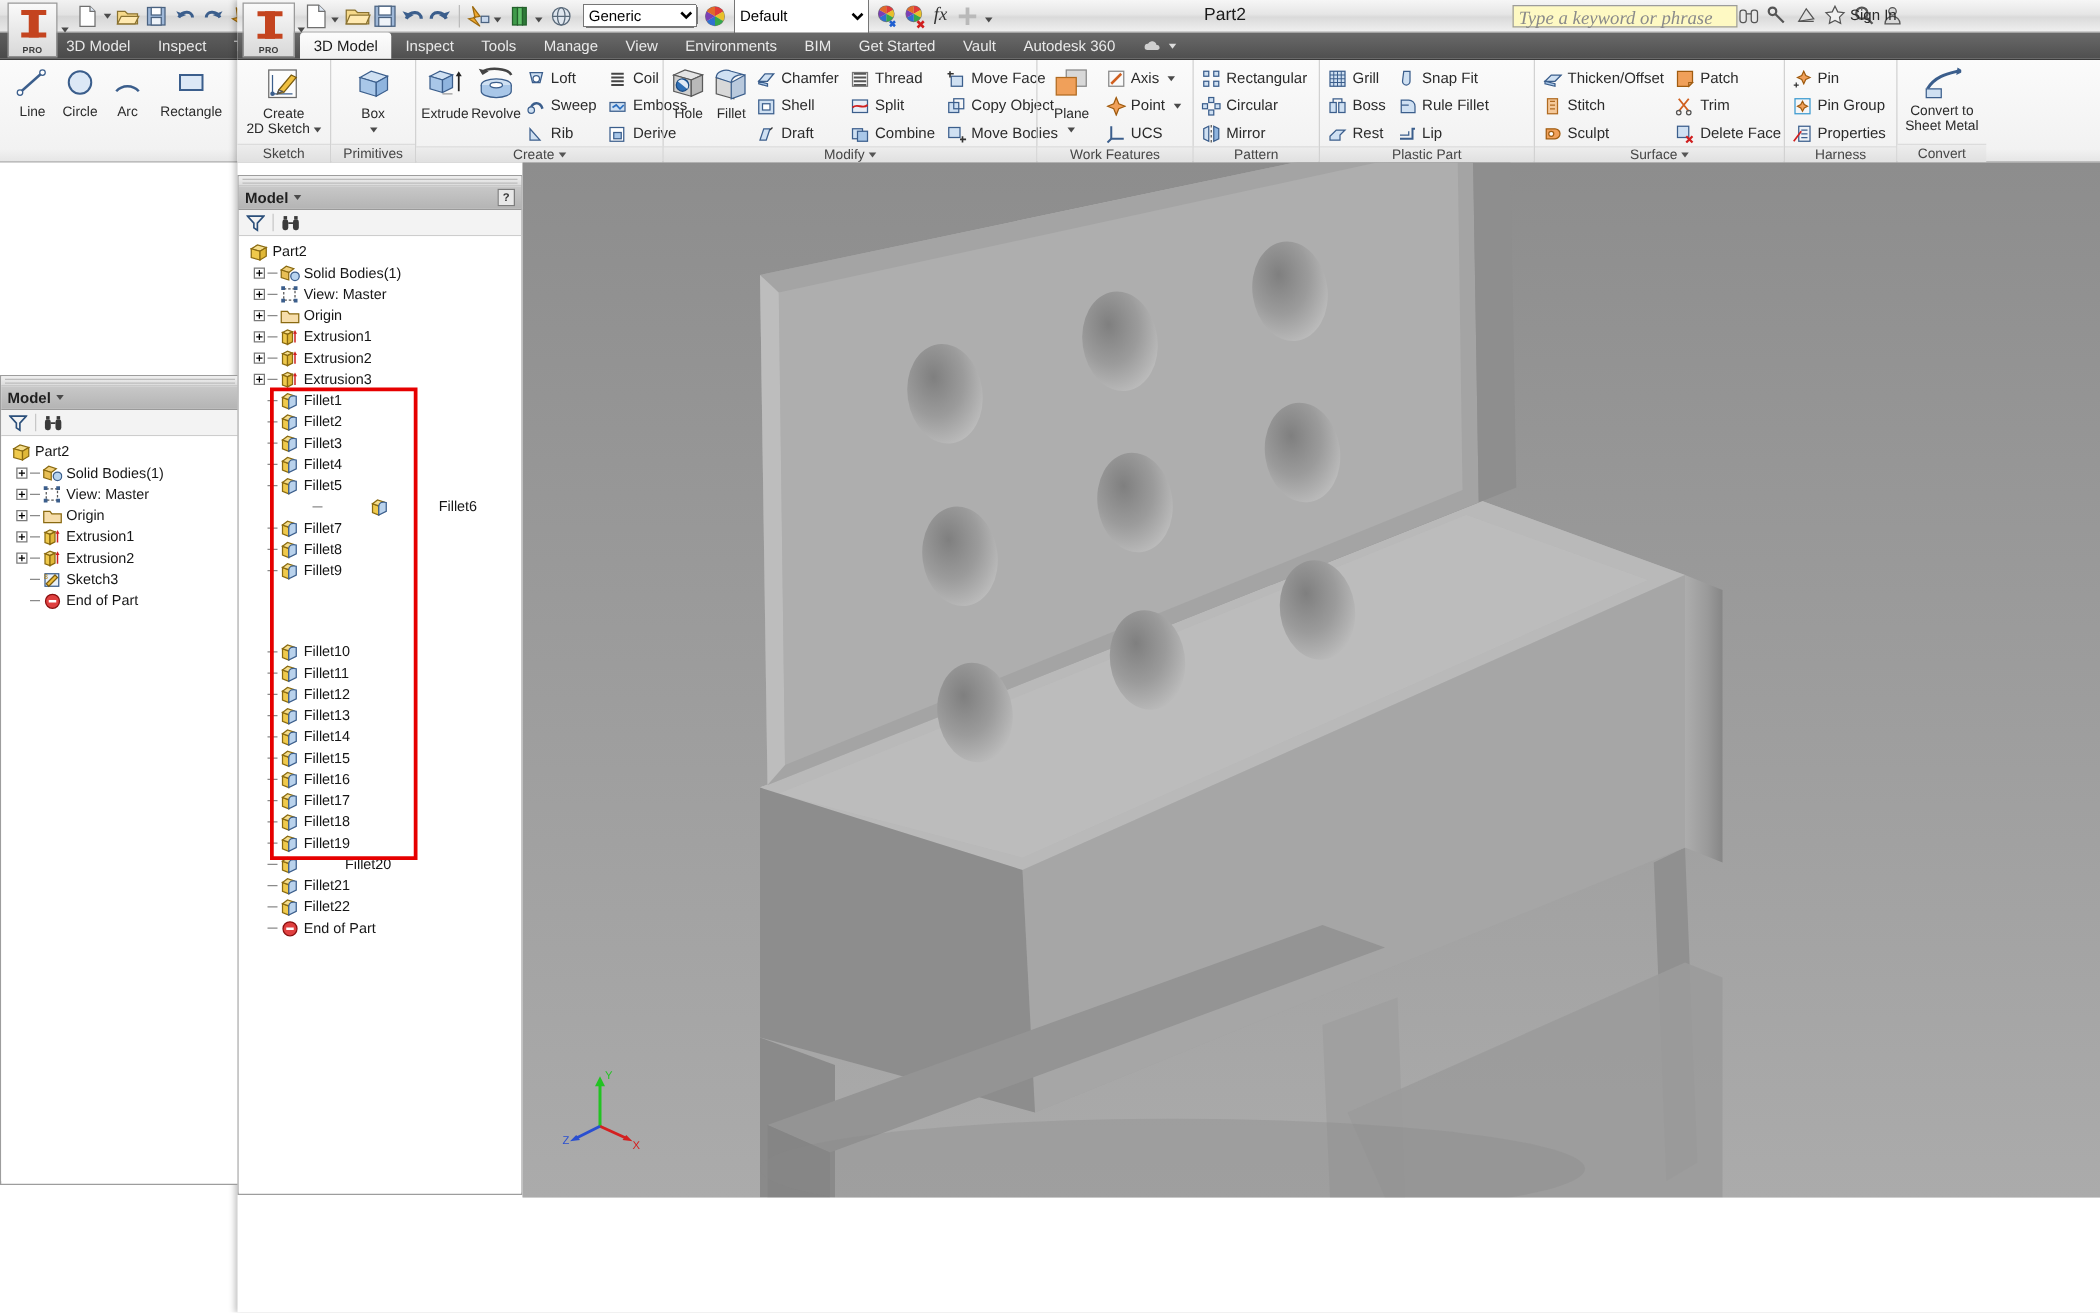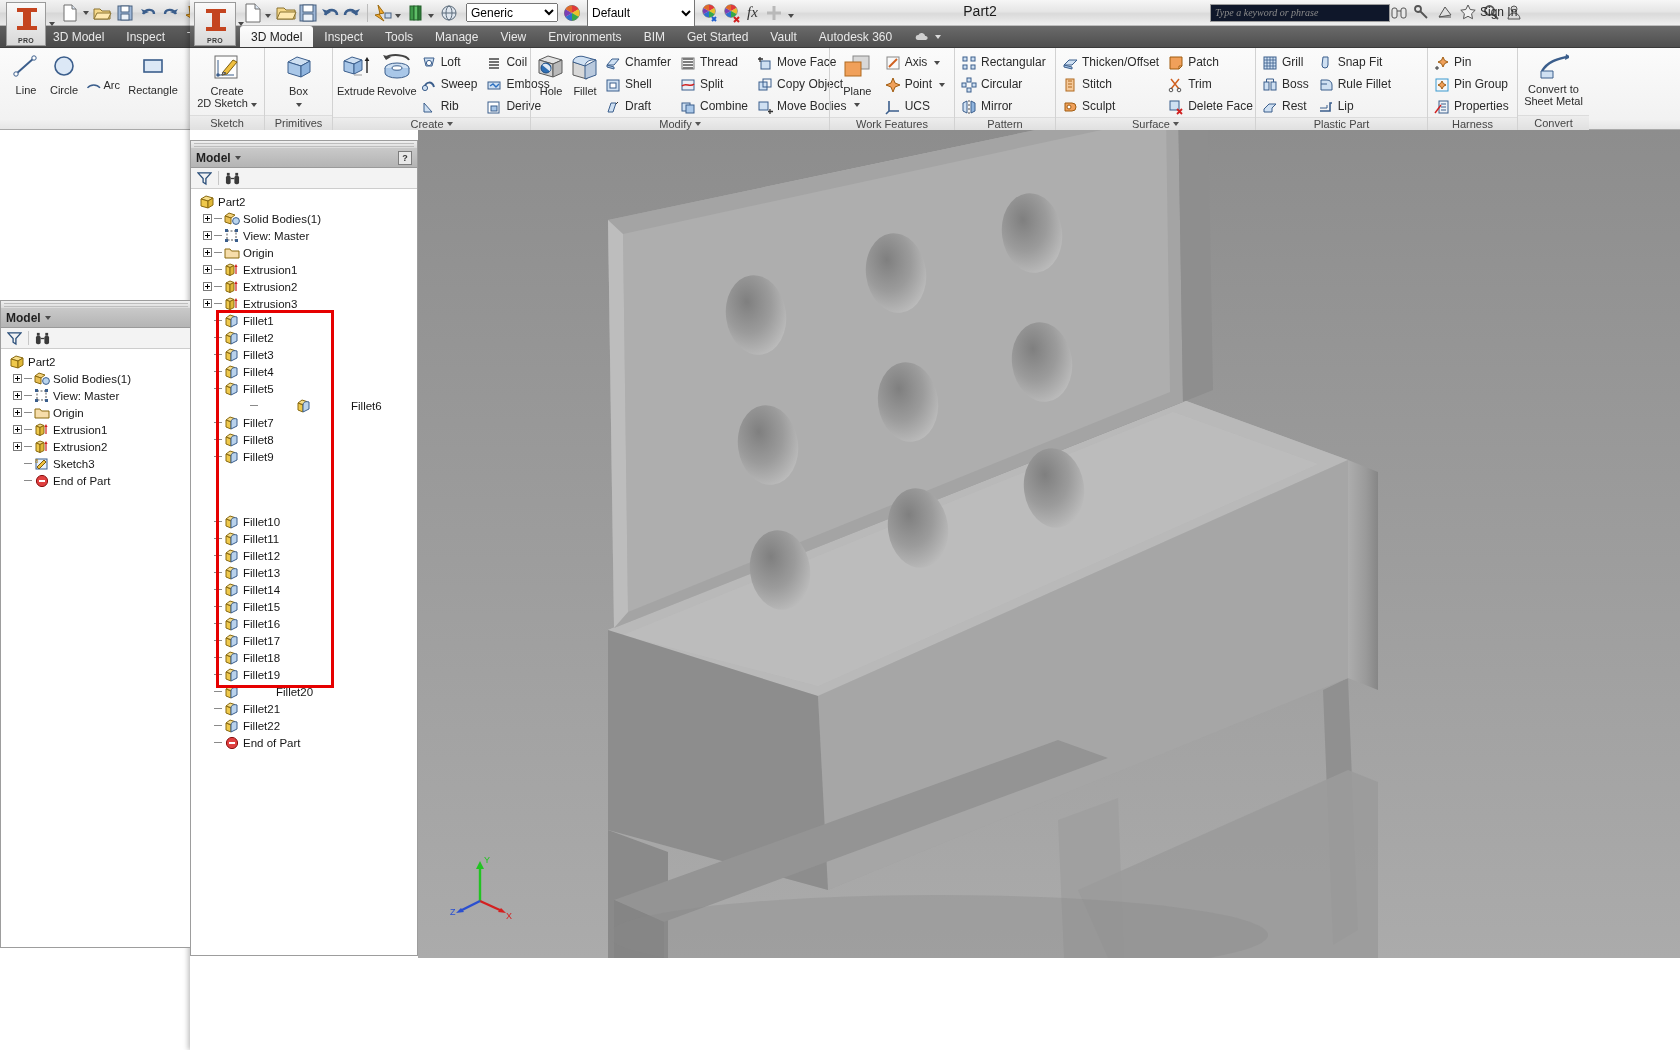--- a/index.html
+++ b/index.html
@@ -72,22 +72,22 @@
 
   
   .doctitle {
     position: absolute; top: 3px; left: 560px; width: 460px;
     text-align: center; font-size: 14px; color: #1a1a1a;
   }
 
   
   .searchbox {
     position: absolute; top: 4px; left: 1020px; width: 180px; height: 18px;
-    background: #0f172a; border: 1px solid #9c9c9c;
-    font-size: 10px; color: #8a8a8a; font-style: italic;
+    background: #fef9c3; border: 1px solid #9c9c9c;
+    font-size: 15px; color: #8a8a8a; font-style: italic;
     padding: 2px 4px; font-family: "Liberation Serif", serif;
   }
   .helpicons { position: absolute; top: 3px; left: 1200px; display: flex; gap: 5px; align-items:center; }
   .signin {
     position: absolute; top: 5px; left: 1290px; font-size: 12px; color: #2a2a2a;
   }
 
   
   .tabrow {
     position: absolute; left: 0; top: 26px; width: 1490px; height: 22px;
@@ -260,21 +260,21 @@
             <circle cx="22" cy="6" r="2.2" fill="#fff" stroke="#3b5e8c"></circle>
           </svg>
       <div style="font-size:11px;color:#2b2b2b;margin-top:4px;">Line</div>
     </div>
     <div class="abs" style="left:42px;top:0;width:44px;height:66px;display:flex;flex-direction:column;align-items:center;padding-top:4px;">
       <svg width="28" height="28" viewBox="0 0 28 28">
             <circle cx="14" cy="14" r="9" fill="#dce8f6" stroke="#3b5e8c" stroke-width="1.6"></circle>
           </svg>
       <div style="font-size:11px;color:#2b2b2b;margin-top:4px;">Circle</div>
     </div>
-    <div class="abs" style="left:84px;top:0;width:36px;height:66px;display:flex;flex-direction:row;align-items:center;padding-top:4px;">
+    <div class="abs" style="left:84px;top:0;width:36px;height:66px;display:flex;flex-direction:column;align-items:center;padding-top:4px;">
       <svg width="28" height="28" viewBox="0 0 28 28">
             <path d="M5 21a12 12 0 0 1 18 0" stroke="#3b5e8c" stroke-width="2" fill="none"></path>
           </svg>
       <div style="font-size:11px;color:#2b2b2b;margin-top:4px;">Arc</div>
     </div>
     <div class="abs" style="left:116px;top:0;width:74px;height:66px;display:flex;flex-direction:column;align-items:center;padding-top:4px;">
       <svg width="28" height="28" viewBox="0 0 28 28">
             <rect x="5" y="8" width="18" height="12" fill="#dce8f6" stroke="#3b5e8c" stroke-width="1.6"></rect>
           </svg>
       <div style="font-size:11px;color:#2b2b2b;margin-top:4px;">Rectangle</div>
@@ -718,20 +718,71 @@
                   <path d="M10 2v12l4-2V4z" fill="#8fb4de" stroke="#3b5e8c"></path>
                   <path d="M8 1v14" stroke="#555" stroke-dasharray="2 2"></path>
                 </svg>
             <span class="lbl">Mirror</span>
           </div>
         </div>
       </div>
       <div class="panel-title">Pattern</div>
     </div>
 
+    <div class="panel" style="width:172px">
+      <div class="panel-body">
+        <div class="smallcol">
+          <div class="smbtn">
+            <svg class="ic" viewBox="0 0 16 16">
+                  <rect x="2" y="2" width="12" height="12" fill="#cfe0f2" stroke="#3b5e8c"></rect>
+                  <path d="M5 2v12M8 2v12M11 2v12M2 5h12M2 8h12M2 11h12" stroke="#3b5e8c" stroke-width=".8"></path>
+                </svg>
+            <span class="lbl">Grill</span>
+          </div>
+          <div class="smbtn">
+            <svg class="ic" viewBox="0 0 16 16">
+                  <rect x="2" y="5" width="5" height="8" fill="#cfe0f2" stroke="#3b5e8c"></rect>
+                  <rect x="9" y="5" width="5" height="8" fill="#cfe0f2" stroke="#3b5e8c"></rect>
+                  <path d="M4.5 5V2h7v3" stroke="#3b5e8c" fill="none"></path>
+                </svg>
+            <span class="lbl">Boss</span>
+          </div>
+          <div class="smbtn">
+            <svg class="ic" viewBox="0 0 16 16">
+                  <path d="M2 10l5-5h7l-4 4v4H2z" fill="#cfe0f2" stroke="#3b5e8c"></path>
+                </svg>
+            <span class="lbl">Rest</span>
+          </div>
+        </div>
+        <div class="smallcol">
+          <div class="smbtn">
+            <svg class="ic" viewBox="0 0 16 16">
+                  <path d="M5 2h5v8a3 3 0 0 1-6 0z" fill="#cfe0f2" stroke="#3b5e8c"></path>
+                </svg>
+            <span class="lbl">Snap Fit</span>
+          </div>
+          <div class="smbtn">
+            <svg class="ic" viewBox="0 0 16 16">
+                  <path d="M3 3h6a5 5 0 0 1 5 5v5H3z" fill="#cfe0f2" stroke="#3b5e8c"></path>
+                  <path d="M3 7h6" stroke="#3b5e8c"></path>
+                </svg>
+            <span class="lbl">Rule Fillet</span>
+          </div>
+          <div class="smbtn">
+            <svg class="ic" viewBox="0 0 16 16">
+                  <path d="M2 12h10V4h2" stroke="#3b5e8c" stroke-width="1.6" fill="none"></path>
+                  <path d="M2 9h7V6" stroke="#3b5e8c" fill="none"></path>
+                </svg>
+            <span class="lbl">Lip</span>
+          </div>
+        </div>
+      </div>
+      <div class="panel-title">Plastic Part</div>
+    </div>
+
     <div class="panel" style="width:200px">
       <div class="panel-body">
         <div class="smallcol">
           <div class="smbtn">
             <svg class="ic" viewBox="0 0 16 16">
                   <path d="M2 10l5-5h8l-5 5z" fill="#cfe0f2" stroke="#3b5e8c"></path>
                   <path d="M2 10v2l8 2v-2z" fill="#a9c7e8" stroke="#3b5e8c"></path>
                 </svg>
             <span class="lbl">Thicken/Offset</span>
           </div>
@@ -772,71 +823,20 @@
                   <path d="M9 10l5 5M14 10l-5 5" stroke="#d02020" stroke-width="1.8"></path>
                 </svg>
             <span class="lbl">Delete Face</span>
           </div>
         </div>
       </div>
       <div class="panel-title">
         <span>Surface</span>
             <span class="caret-dn"></span>
       </div>
-    </div>
-
-    <div class="panel" style="width:172px">
-      <div class="panel-body">
-        <div class="smallcol">
-          <div class="smbtn">
-            <svg class="ic" viewBox="0 0 16 16">
-                  <rect x="2" y="2" width="12" height="12" fill="#cfe0f2" stroke="#3b5e8c"></rect>
-                  <path d="M5 2v12M8 2v12M11 2v12M2 5h12M2 8h12M2 11h12" stroke="#3b5e8c" stroke-width=".8"></path>
-                </svg>
-            <span class="lbl">Grill</span>
-          </div>
-          <div class="smbtn">
-            <svg class="ic" viewBox="0 0 16 16">
-                  <rect x="2" y="5" width="5" height="8" fill="#cfe0f2" stroke="#3b5e8c"></rect>
-                  <rect x="9" y="5" width="5" height="8" fill="#cfe0f2" stroke="#3b5e8c"></rect>
-                  <path d="M4.5 5V2h7v3" stroke="#3b5e8c" fill="none"></path>
-                </svg>
-            <span class="lbl">Boss</span>
-          </div>
-          <div class="smbtn">
-            <svg class="ic" viewBox="0 0 16 16">
-                  <path d="M2 10l5-5h7l-4 4v4H2z" fill="#cfe0f2" stroke="#3b5e8c"></path>
-                </svg>
-            <span class="lbl">Rest</span>
-          </div>
-        </div>
-        <div class="smallcol">
-          <div class="smbtn">
-            <svg class="ic" viewBox="0 0 16 16">
-                  <path d="M5 2h5v8a3 3 0 0 1-6 0z" fill="#cfe0f2" stroke="#3b5e8c"></path>
-                </svg>
-            <span class="lbl">Snap Fit</span>
-          </div>
-          <div class="smbtn">
-            <svg class="ic" viewBox="0 0 16 16">
-                  <path d="M3 3h6a5 5 0 0 1 5 5v5H3z" fill="#cfe0f2" stroke="#3b5e8c"></path>
-                  <path d="M3 7h6" stroke="#3b5e8c"></path>
-                </svg>
-            <span class="lbl">Rule Fillet</span>
-          </div>
-          <div class="smbtn">
-            <svg class="ic" viewBox="0 0 16 16">
-                  <path d="M2 12h10V4h2" stroke="#3b5e8c" stroke-width="1.6" fill="none"></path>
-                  <path d="M2 9h7V6" stroke="#3b5e8c" fill="none"></path>
-                </svg>
-            <span class="lbl">Lip</span>
-          </div>
-        </div>
-      </div>
-      <div class="panel-title">Plastic Part</div>
     </div>
 
     <div class="panel" style="width:90px">
       <div class="panel-body">
         <div class="smallcol">
           <div class="smbtn">
             <svg class="ic" viewBox="0 0 16 16">
                   <path d="M9 2l1.6 3.4L14 7l-3.4 1.6L9 12l-1.6-3.4L4 7l3.4-1.6z" fill="#f0a05a" stroke="#a05c10"></path>
                   <path d="M3 11v4M1 13h4" stroke="#333"></path>
                 </svg>

